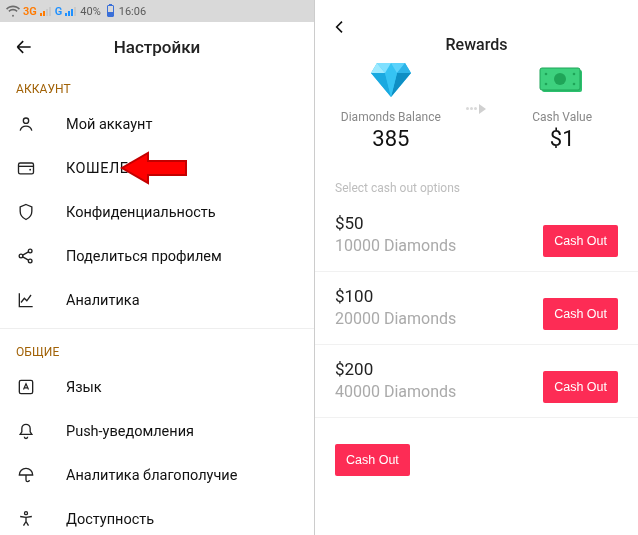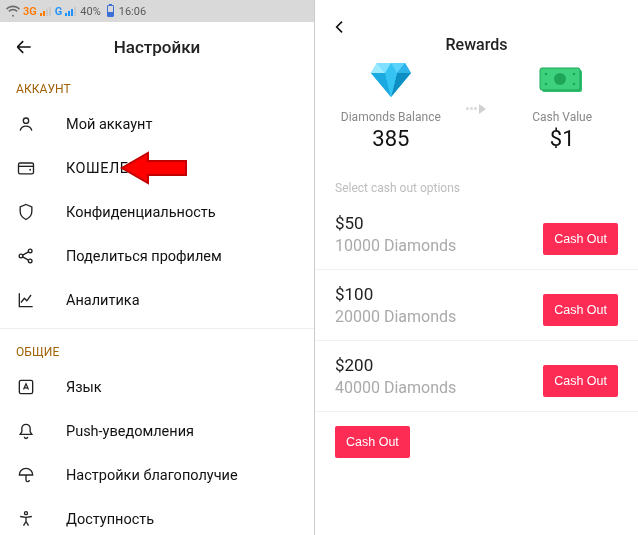--- a/index.html
+++ b/index.html
@@ -96,36 +96,37 @@
   .bal-icon { height:40px; display:flex; align-items:center; justify-content:center; margin-bottom:10px; }
   .bal-label { font-size:12px; color:#888; margin-bottom:2px; }
   .bal-val { font-size:22px; font-weight:400; color:#111; }
   .bal-arrow { color:#d0d0d0; display:flex;align-items:center;gap:1px;padding-top:6px;}
   .bal-arrow .dot{width:3px;height:3px;border-radius:50%;background:#d9d9d9;}
   .bal-arrow .head{width:0;height:0;border-left:7px solid #d0d0d0;border-top:5px solid transparent;border-bottom:5px solid transparent;margin-left:1px;}
 
   .select-note { font-size:12px; color:#bdbdbd; padding: 30px 20px 4px 20px; }
 
   .cash-item {
-    display:flex; align-items:flex-end; justify-content:space-between;
+    display:flex; align-items:flex-start; justify-content:space-between;
     padding: 14px 20px 14px 20px;
     border-bottom:1px solid #f1f1f1;
   }
   .cash-item:last-child{border-bottom:none;}
   .cash-left .amt { font-size:17px; color:#222; }
   .cash-left .dia { font-size:16px; color:#aaa; margin-top:3px;}
   .cash-btn {
     background:#fd2c55;
     color:#fff;
     border:none;
     border-radius:2px;
     font-size:12.5px;
     padding:9px 11px;
     cursor:pointer;
     font-weight:500;
+    margin-top:12px;
   }
 
   svg { display:block; }
 </style>
 </head>
 <body>
 
 <div class="pane pane-left">
 
   <div class="statusbar">
@@ -246,21 +247,21 @@
     <span class="mi-label">Push-уведомления</span>
   </div>
 
   <div class="menu-item">
     <span class="mi-icon">
       <svg width="20" height="20" viewBox="0 0 24 24">
           <path d="M4 12a8 8 0 0 1 16 0z" fill="none" stroke="#222" stroke-width="1.6"></path>
           <path d="M12 12v6a2 2 0 0 0 4 0" fill="none" stroke="#222" stroke-width="1.6"></path>
         </svg>
     </span>
-    <span class="mi-label">Настройки благополучие</span>
+    <span class="mi-label">Аналитика благополучие</span>
   </div>
 
   <div class="menu-item">
     <span class="mi-icon">
       <svg width="20" height="20" viewBox="0 0 24 24">
           <circle cx="12" cy="5" r="1.8" fill="none" stroke="#222" stroke-width="1.6"></circle>
           <path d="M5 9l7 1 7-1M12 10v5m0 0-3 5m3-5 3 5" fill="none" stroke="#222" stroke-width="1.6"></path>
         </svg>
     </span>
     <span class="mi-label">Доступность</span>

